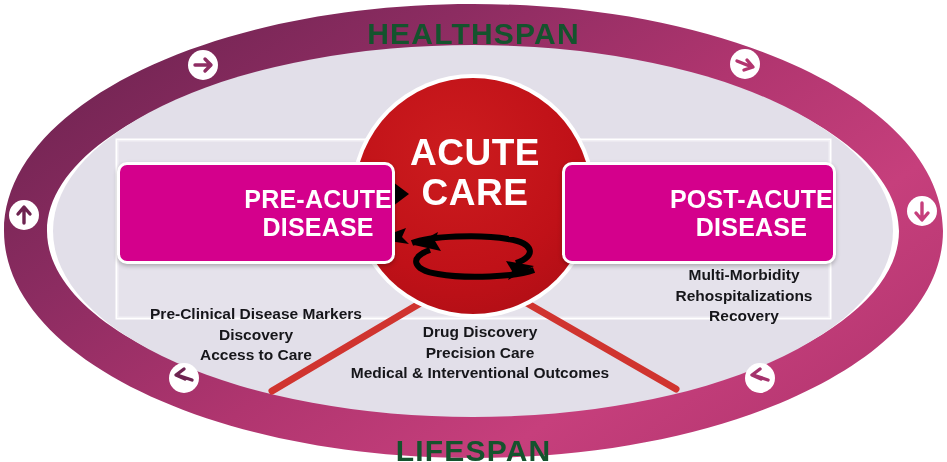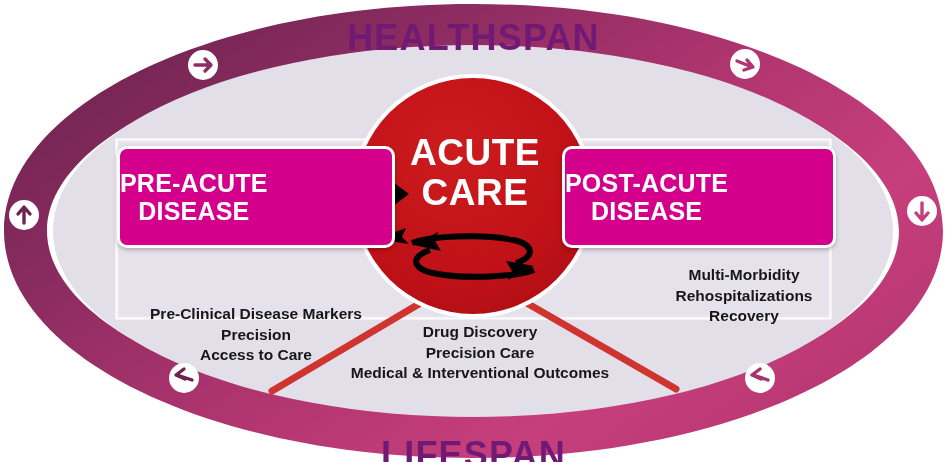--- a/index.html
+++ b/index.html
@@ -11,27 +11,28 @@
   .htmlLayer{position:absolute;left:0;top:0;width:947px;height:462px;pointer-events:none;}
   .htmlLayer > *{pointer-events:auto;}
 
   
   .diseaseBox{
     position:absolute;
     background:#d4008c;
     border:3px solid #ffffff;
     border-radius:10px;
     box-shadow:0 2px 4px rgba(0,0,0,.25);
-    display:flex;align-items:center;justify-content:flex-start;
+    display:flex;align-items:center;justify-content:flex-end;
     color:#ffffff;
     font-weight:bold;
     font-size:25px;
     line-height:1.12;
     text-align:center;
     letter-spacing:.2px;
+    margin-top:16px;
   }
   #preBox{left:117px;top:146px;width:272px;height:96px;}
   #postBox{left:562px;top:146px;width:268px;height:96px;}
   .diseaseBox span{display:block;}
 
   
   .sideText{
     position:absolute;
     text-align:center;
     color:#16161a;
@@ -55,22 +56,22 @@
   
   #acuteLabel{
     position:absolute;left:355px;top:133px;width:240px;
     text-align:center;color:#ffffff;font-weight:bold;
     font-size:37px;line-height:1.07;letter-spacing:.5px;
   }
 
   
   .ringWord{
     position:absolute;
-    color:#701a75;font-weight:bold;
-    font-size:36px;letter-spacing:1.2px;
+    color:#14532d;font-weight:bold;
+    font-size:30px;letter-spacing:1.2px;
     text-align:center;width:947px;left:0;
   }
   #healthspan{top:17px;}
   #lifespan{top:414px;margin-top:20px;}
 </style>
 </head>
 <body>
 
 <div id="stage">
 
@@ -195,21 +196,21 @@
 
     <div class="diseaseBox" id="postBox">
       <div>
         <span>POST-ACUTE</span>
         <span>DISEASE</span>
       </div>
     </div>
 
     <div class="sideText" id="preText">
       <div>Pre-Clinical Disease Markers</div>
-      <div>Precision</div>
+      <div>Discovery</div>
       <div>Access to Care</div>
     </div>
 
     <div class="sideText" id="postText">
       <div>Multi-Morbidity</div>
       <div>Rehospitalizations</div>
       <div>Recovery</div>
     </div>
 
     <div id="centerText">

